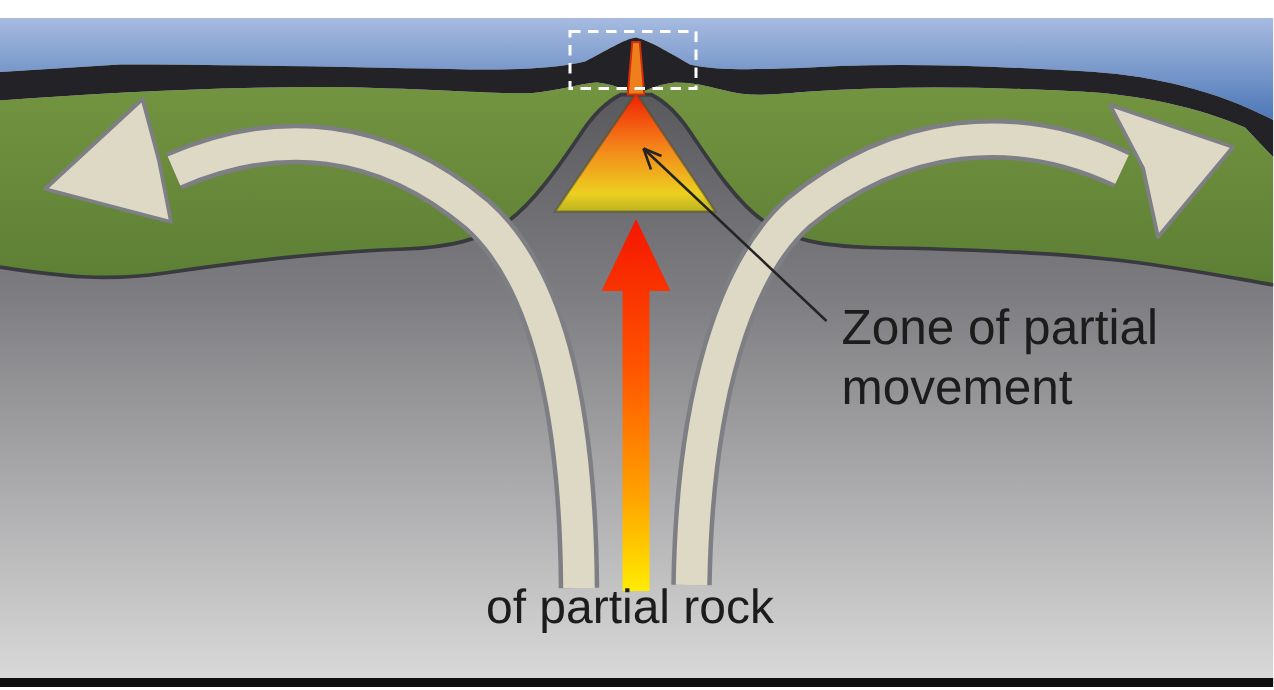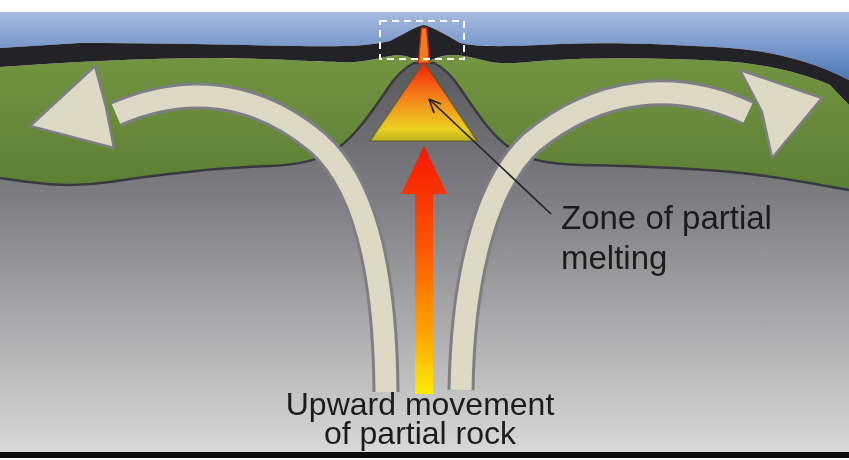--- a/index.html
+++ b/index.html
@@ -112,21 +112,20 @@
       <path d="M551,214 L429,99"></path>
       <path d="M429,99 L441,104"></path>
       <path d="M429,99 L434,113"></path>
     </g>
 
     <rect x="0" y="452" width="849" height="6" fill="#0e0e0e"></rect>
   </svg>
 
   <div class="label label-zone">
     <div>Zone of partial</div>
-    <div>melting</div>
+    <div>movement</div>
   </div>
 
   <div class="label label-upward">
-    <div>Upward movement</div>
     <div>of partial rock</div>
   </div>
 
 </div>
 
 </body></html>

